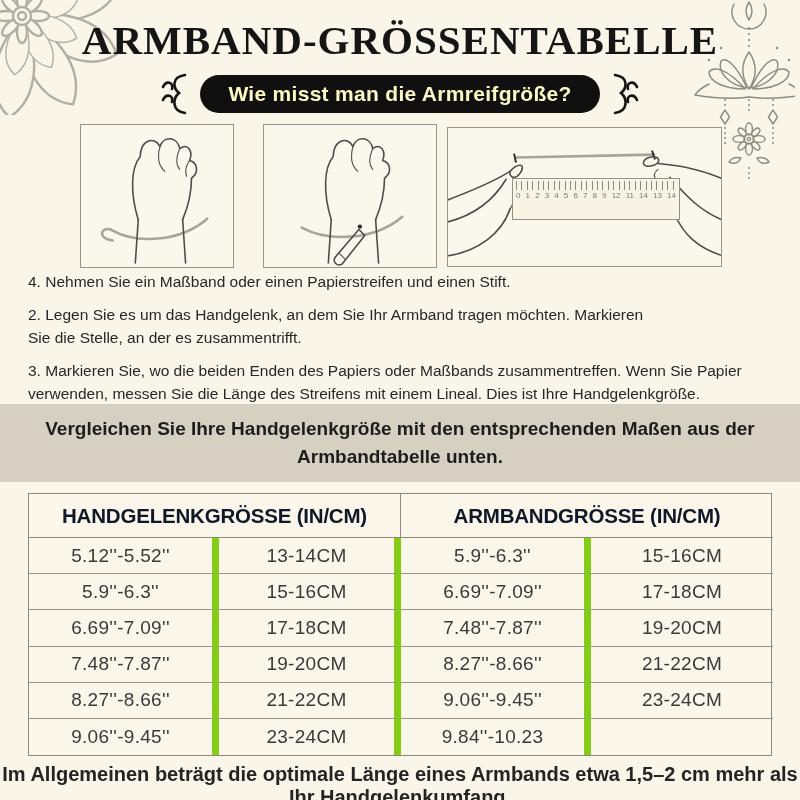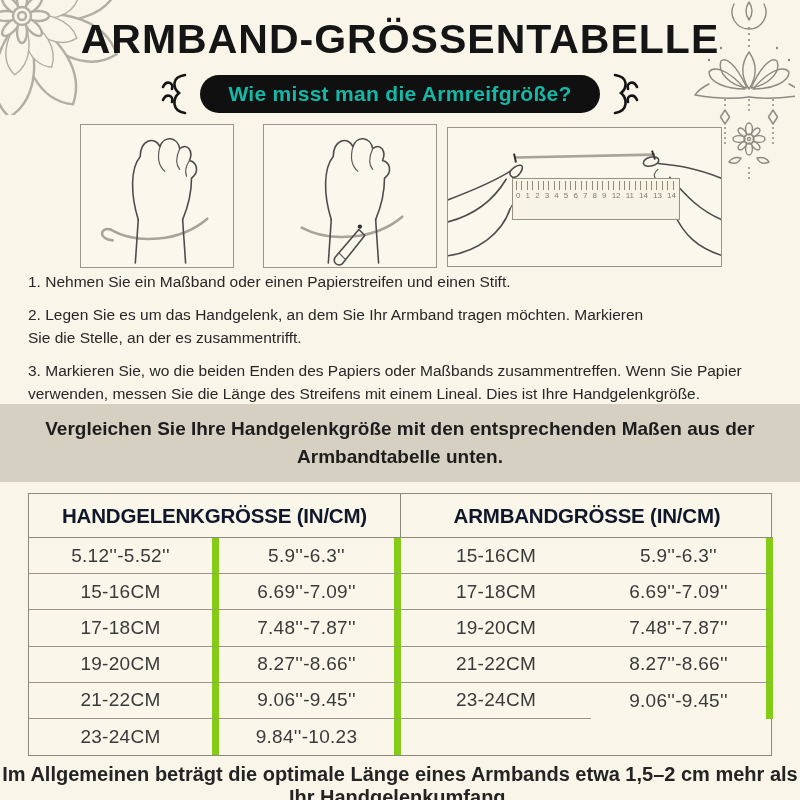--- a/index.html
+++ b/index.html
@@ -7,25 +7,25 @@
   body { font-family:"Liberation Sans", sans-serif; background:#f9f5e9; }
   .page { position:relative; width:800px; height:800px; background:#f9f5e9; overflow:hidden; }
 
   
   .decor { position:absolute; pointer-events:none; }
   .decor-mandala { left:-14px; top:-10px; }
   .decor-lotus { left:675px; top:0; }
 
   
   .title { position:absolute; top:16px; left:0; width:100%;
-           text-align:center; font-family:Liberation Sans, sans-serif;
+           text-align:center; font-family:Liberation Serif, serif;
            font-weight:700; font-size:41px; letter-spacing:1px; color:#151515; }
   .pill-row { position:absolute; top:72px; left:0; width:100%;
               display:flex; justify-content:center; align-items:center; gap:12px; }
-  .pill { background:#101010; color:#14b8a6; border:none; border-radius:20px;
+  .pill { background:#101010; color:#fef9c3; border:none; border-radius:20px;
           height:38px; padding:0 28px; font-size:21px; font-weight:700;
           letter-spacing:.3px; display:flex; align-items:center;
           font-family:"Liberation Sans", sans-serif; }
 
   
   .illus { position:absolute; border:1px solid #9a958b; background:#faf7ec; }
   .illus-1 { left:80px;  top:124px; width:154px; height:144px; }
   .illus-2 { left:263px; top:124px; width:174px; height:144px; }
   .illus-3 { left:447px; top:127px; width:275px; height:140px; }
   .illus svg { display:block; width:100%; height:100%; }
@@ -235,34 +235,35 @@
           <span>12</span>
           <span>11</span>
           <span>14</span>
           <span>13</span>
           <span>14</span>
         </div>
     </div>
   </div>
 
   <div class="instructions">
-    <p>1. Nehmen Sie ein Maßband oder einen Papierstreifen und einen Stift.</p>
+    <p>4. Nehmen Sie ein Maßband oder einen Papierstreifen und einen Stift.</p>
     <p style="max-width:640px">2. Legen Sie es um das Handgelenk, an dem Sie Ihr Armband tragen möchten. Markieren Sie die Stelle, an der es zusammentrifft.</p>
     <p>3. Markieren Sie, wo die beiden Enden des Papiers oder Maßbands zusammentreffen. Wenn Sie Papier verwenden, messen Sie die Länge des Streifens mit einem Lineal. Dies ist Ihre Handgelenkgröße.</p>
   </div>
 
   <div class="band">
     <p>Vergleichen Sie Ihre Handgelenkgröße mit den entsprechenden Maßen aus der Armbandtabelle unten.</p>
   </div>
 
   <div class="size-table">
     <div class="th first">HANDGELENKGRÖSSE (IN/CM)</div>
     <div class="th">ARMBANDGRÖSSE (IN/CM)</div>
 
     <div class="td">5.12''-5.52''</div>
+    <div class="td">13-14CM</div>
     <div class="td">5.9''-6.3''</div>
     <div class="td last-col">15-16CM</div>
 
     <div class="td">5.9''-6.3''</div>
     <div class="td">15-16CM</div>
     <div class="td">6.69''-7.09''</div>
     <div class="td last-col">17-18CM</div>
 
     <div class="td">6.69''-7.09''</div>
     <div class="td">17-18CM</div>

